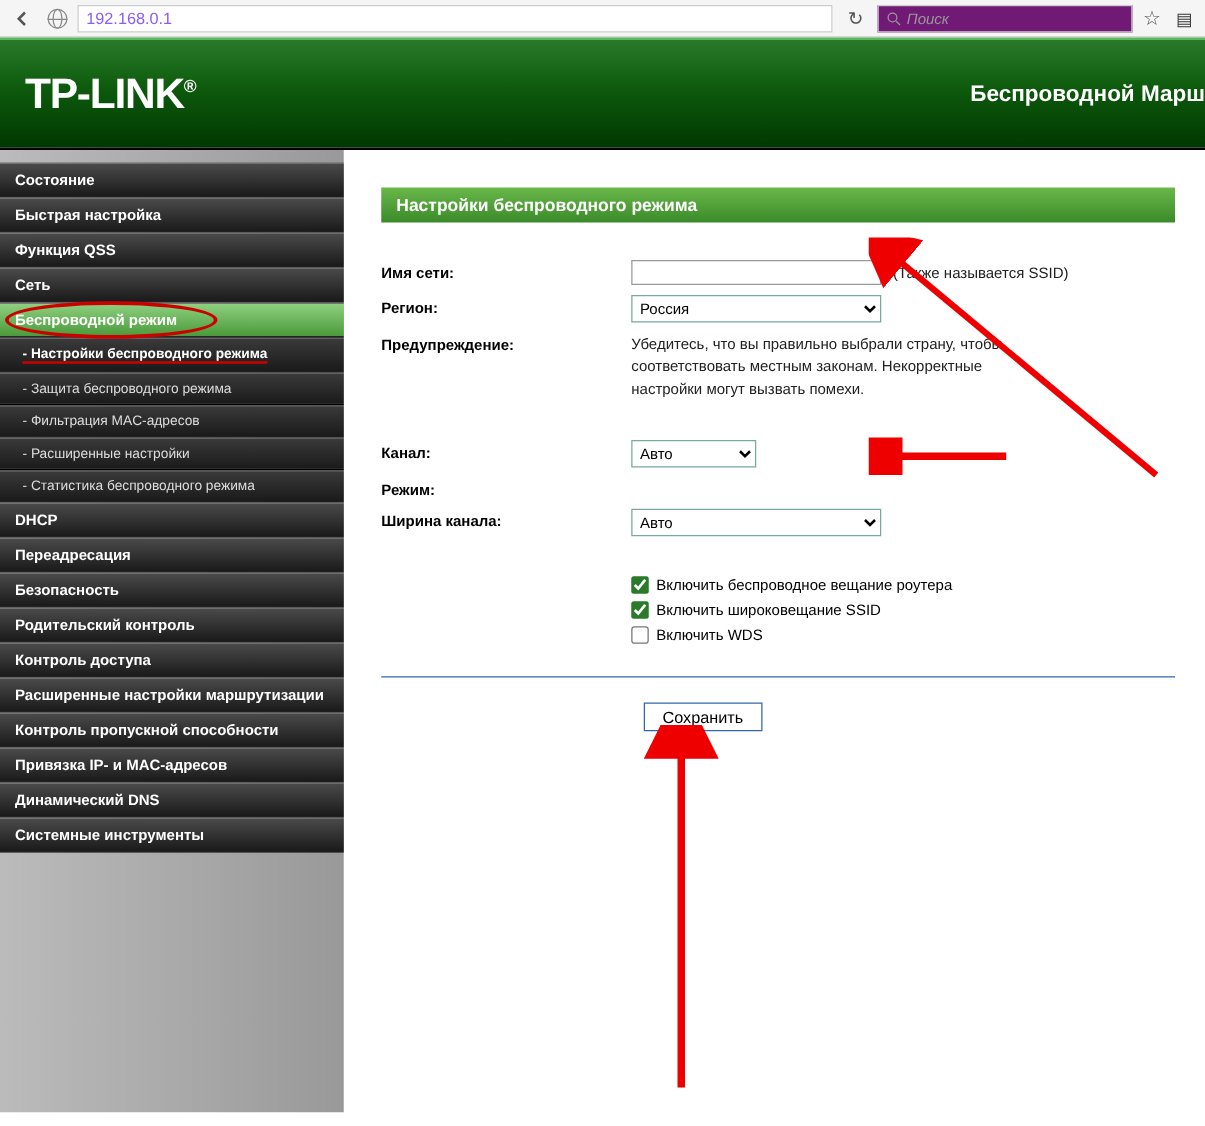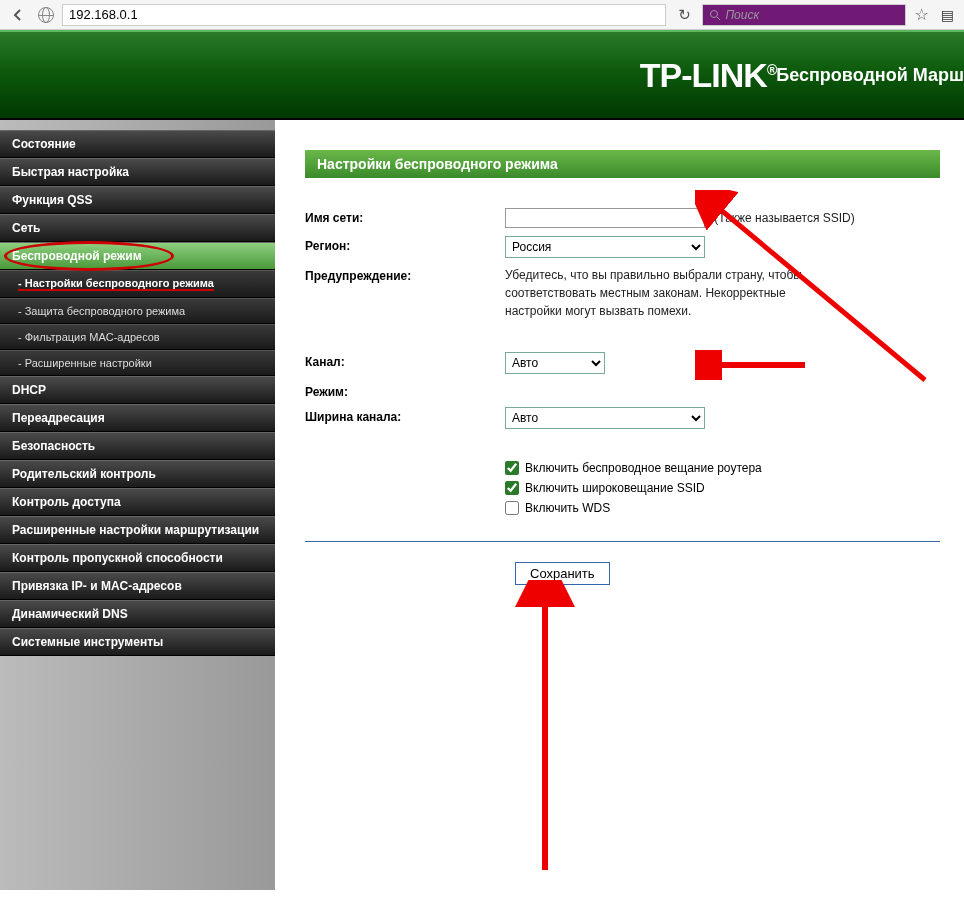--- a/index.html
+++ b/index.html
@@ -4,28 +4,28 @@
 <style>
 * { box-sizing: border-box; margin: 0; padding: 0; }
 body { font-family: Arial, sans-serif; font-size: 12px; background: #fff; width: 964px; }
 
 
 .browser-bar { display: flex; align-items: center; height: 30px; background: #f5f5f5; border-bottom: 1px solid #ccc; padding: 0 6px; gap: 4px; }
 .nav-btn { width: 24px; height: 24px; display: flex; align-items: center; justify-content: center; color: #555; cursor: pointer; border-radius: 3px; }
 .globe { width: 16px; height: 16px; border: 1px solid #888; border-radius: 50%; position: relative; }
 .globe::before { content: ""; position: absolute; left: 50%; top: -1px; bottom: -1px; width: 6px; border: 1px solid #888; border-radius: 50%; transform: translateX(-50%); }
 .globe::after { content: ""; position: absolute; left: -1px; right: -1px; top: 50%; height: 1px; background: #888; }
-.url-bar { flex: 1; height: 22px; border: 1px solid #ccc; background: #fff; padding: 0 6px; display: flex; align-items: center; font-size: 13px; color: #000000; }
+.url-bar { flex: 1; height: 22px; border: 1px solid #ccc; background: #fff; padding: 0 6px; display: flex; align-items: center; font-size: 13px; color: #8b5cf6; }
 .reload { width: 28px; text-align: center; color: #555; font-size: 15px; }
 .search-box { width: 204px; height: 22px; border: 1px solid #ccc; background: #701a75; display: flex; align-items: center; padding: 0 6px; color: #999; font-style: italic; gap: 4px; }
 .star { font-size: 16px; color: #555; padding: 0 4px; }
 .menu-ic { font-size: 14px; color: #333; padding: 0 4px; }
 
 
-.header { background: linear-gradient(to bottom, #2a7a2a 0%, #0d5a0d 45%, #003800 100%); border-top: 2px solid #5eb85e; border-bottom: 2px solid #000; height: 90px; display: flex; align-items: center; justify-content: flex-end; padding: 0 0 0 20px; color: #fff; }
+.header { background: linear-gradient(to bottom, #2a7a2a 0%, #0d5a0d 45%, #003800 100%); border-top: 2px solid #5eb85e; border-bottom: 2px solid #000; height: 90px; display: flex; align-items: center; justify-content: space-between; padding: 0 0 0 20px; color: #fff; }
 .logo { font-family: Arial, sans-serif; font-weight: bold; font-size: 34px; letter-spacing: -1px; }
 .logo sup { font-size: 14px; vertical-align: super; }
 .head-right { font-size: 18px; font-weight: bold; }
 
 
 .layout { display: flex; }
 .sidebar { width: 275px; background: linear-gradient(to right, #bbb 0%, #999 100%); min-height: 770px; padding-top: 10px; }
 .menu-item { background: linear-gradient(to bottom, #4a4a4a, #1a1a1a); color: #fff; font-size: 12px; font-weight: bold; padding: 6px 12px; border-top: 1px solid #666; border-bottom: 1px solid #000; cursor: pointer; }
 .menu-item.active { background: linear-gradient(to bottom, #8ed080, #4a9a3a); color: #fff; position: relative; }
 .sub-item { background: linear-gradient(to bottom, #3a3a3a, #1a1a1a); color: #ddd; font-size: 11px; padding: 6px 10px 6px 18px; border-top: 1px solid #555; border-bottom: 1px solid #000; cursor: pointer; }
@@ -96,20 +96,21 @@
     <div class="menu-item">Функция QSS</div>
     <div class="menu-item">Сеть</div>
     <div class="menu-item active">
       <span>Беспроводной режим</span>
       <div class="ellipse"></div>
     </div>
     <div class="sub-item active"><span class="underline-red">- Настройки беспроводного режима</span></div>
     <div class="sub-item">- Защита беспроводного режима</div>
     <div class="sub-item">- Фильтрация MAC-адресов</div>
     <div class="sub-item">- Расширенные настройки</div>
+    <div class="sub-item">- Статистика беспроводного режима</div>
     <div class="menu-item">DHCP</div>
     <div class="menu-item">Переадресация</div>
     <div class="menu-item">Безопасность</div>
     <div class="menu-item">Родительский контроль</div>
     <div class="menu-item">Контроль доступа</div>
     <div class="menu-item">Расширенные настройки маршрутизации</div>
     <div class="menu-item">Контроль пропускной способности</div>
     <div class="menu-item">Привязка IP- и MAC-адресов</div>
     <div class="menu-item">Динамический DNS</div>
     <div class="menu-item">Системные инструменты</div>

